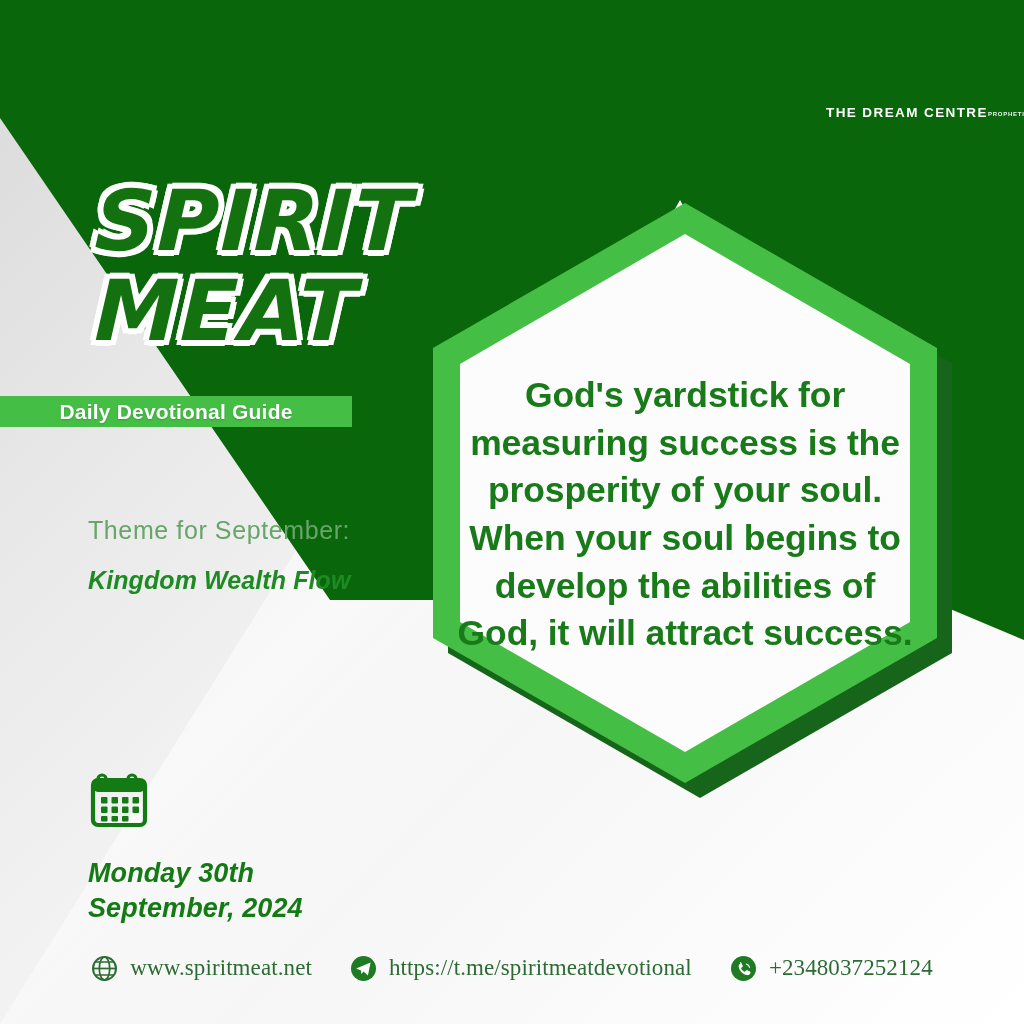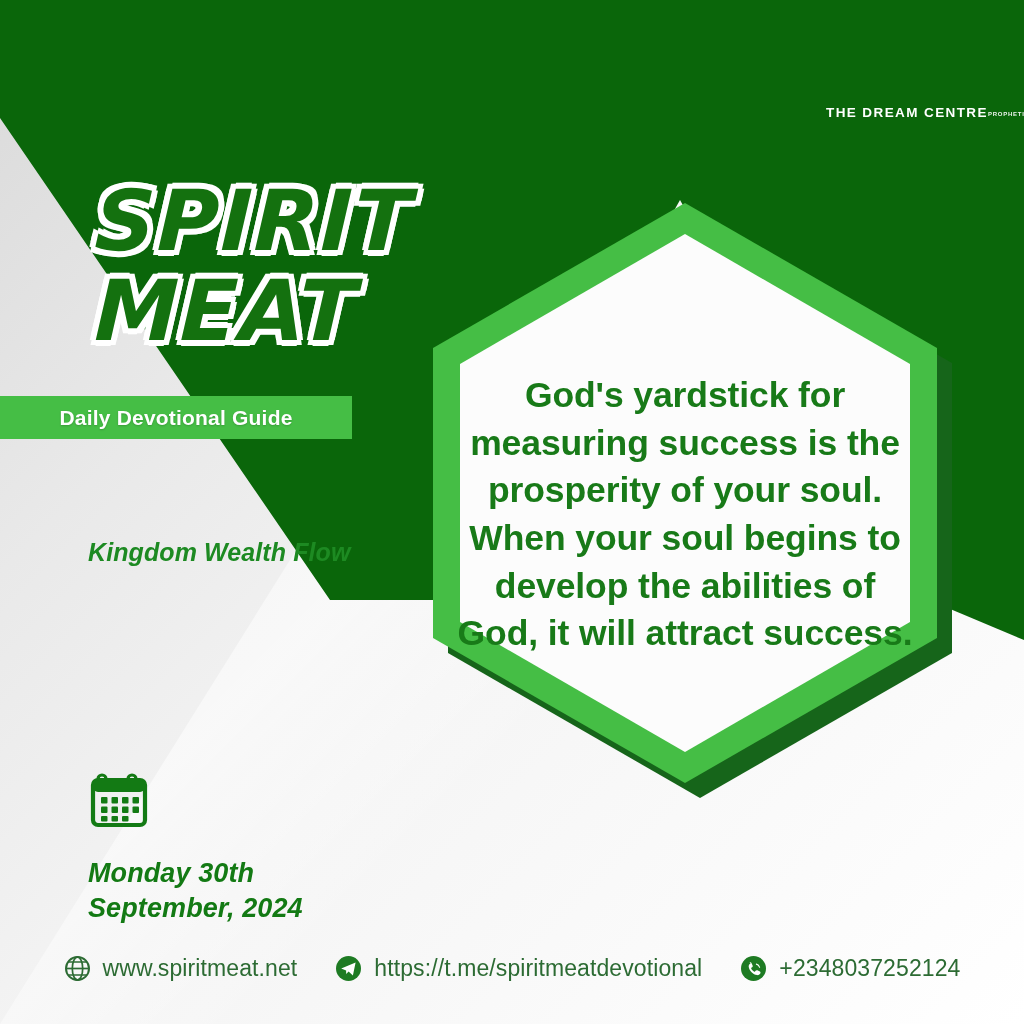--- a/index.html
+++ b/index.html
@@ -56,21 +56,21 @@
        4px 0 0 #ffffff, -4px 0 0 #ffffff, 0 4px 0 #ffffff, 0 -4px 0 #ffffff,
        3px 3px 0 #ffffff, -3px 3px 0 #ffffff, 3px -3px 0 #ffffff, -3px -3px 0 #ffffff,
        6px 0 0 #ffffff, -6px 0 0 #ffffff, 0 6px 0 #ffffff, 0 -6px 0 #ffffff,
        5px 5px 0 #ffffff, -5px 5px 0 #ffffff, 5px -5px 0 #ffffff, -5px -5px 0 #ffffff;
   }
   .mast-line.two{ margin-top:8px; }
 
   
   .badge{
     position:absolute; left:0px; top:396px;
-    width:352px; height:43px;
+    width:352px; height:31px;
     background:#45BE45;
     display:flex; align-items:center; justify-content:center;
   }
   .badge-text{
     color:#ffffff; font-size:21px; font-weight:bold;
     letter-spacing:.2px;
     text-shadow:0 1px 2px rgba(0,0,0,.18);
   }
 
   
@@ -114,21 +114,21 @@
     color:#2C6B33; font-size:25px; line-height:1.28; letter-spacing:.1px;
   }
 
   
   .footer{
     position:absolute; left:0; top:938px;
     width:1024px; height:60px;
     display:flex; align-items:center; justify-content:center;
     gap:38px;
   }
-  .fitem{ display:flex; align-items:flex-start; gap:12px; }
+  .fitem{ display:flex; align-items:flex-start; gap:12px;font-family:Liberation Serif, serif; }
   .fitem-text{
     color:#2C6B33; font-size:23px; letter-spacing:.1px; white-space:nowrap;
   }
   .ficon{ width:27px; height:27px; flex:0 0 27px; display:block; }
 </style>
 </head>
 <body>
 
 <div id="poster">
 
@@ -189,20 +189,21 @@
   <div class="masthead">
     <div class="mast-line one">SPIRIT</div>
     <div class="mast-line two">MEAT</div>
   </div>
 
   <div class="badge">
     <span class="badge-text">Daily Devotional Guide</span>
   </div>
 
   <div class="theme">
+    <div class="theme-label">Theme for September:</div>
     <div class="theme-value">
       <div>Kingdom Wealth Flow</div>
     </div>
   </div>
 
   <div class="datewrap">
     <svg class="cal-icon" viewBox="0 0 62 62">
       <path d="M14 7 a4 4 0 0 1 4 4 v6 a4 4 0 0 1 -8 0 v-6 a4 4 0 0 1 4 -4 z
                M44 7 a4 4 0 0 1 4 4 v6 a4 4 0 0 1 -8 0 v-6 a4 4 0 0 1 4 -4 z" fill="none" stroke="#137A14" stroke-width="3.2"></path>
       <rect x="5" y="12" width="52" height="45" rx="5" fill="none" stroke="#137A14" stroke-width="4.2"></rect>

